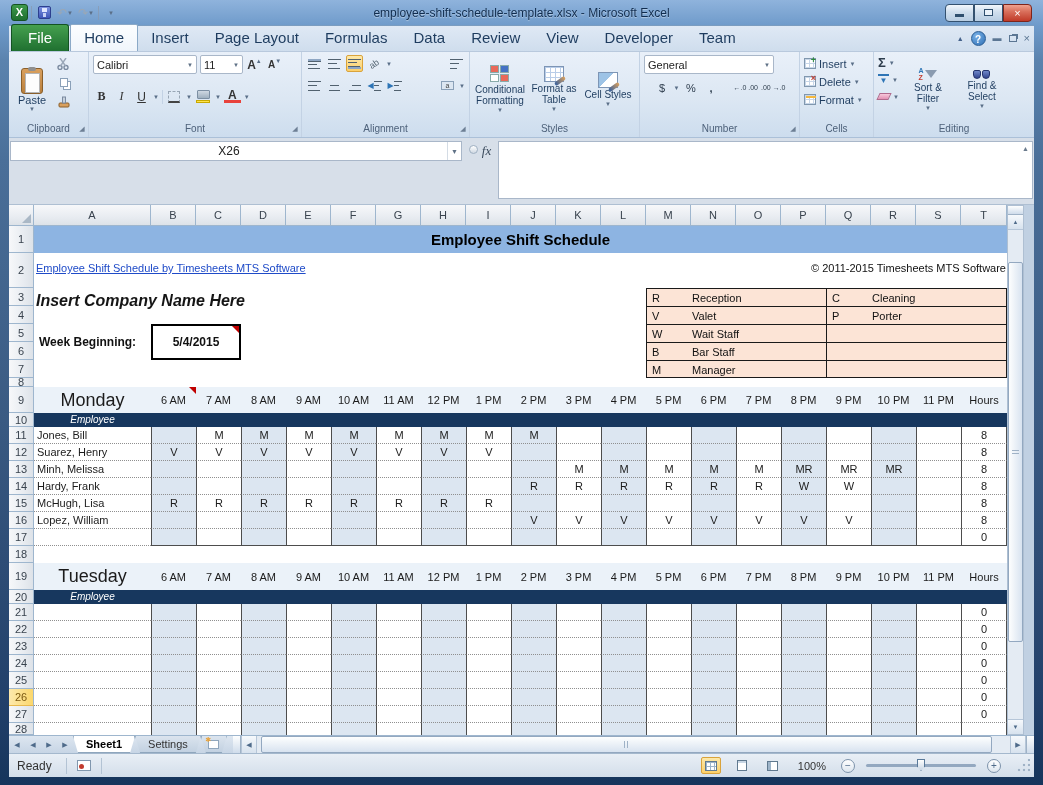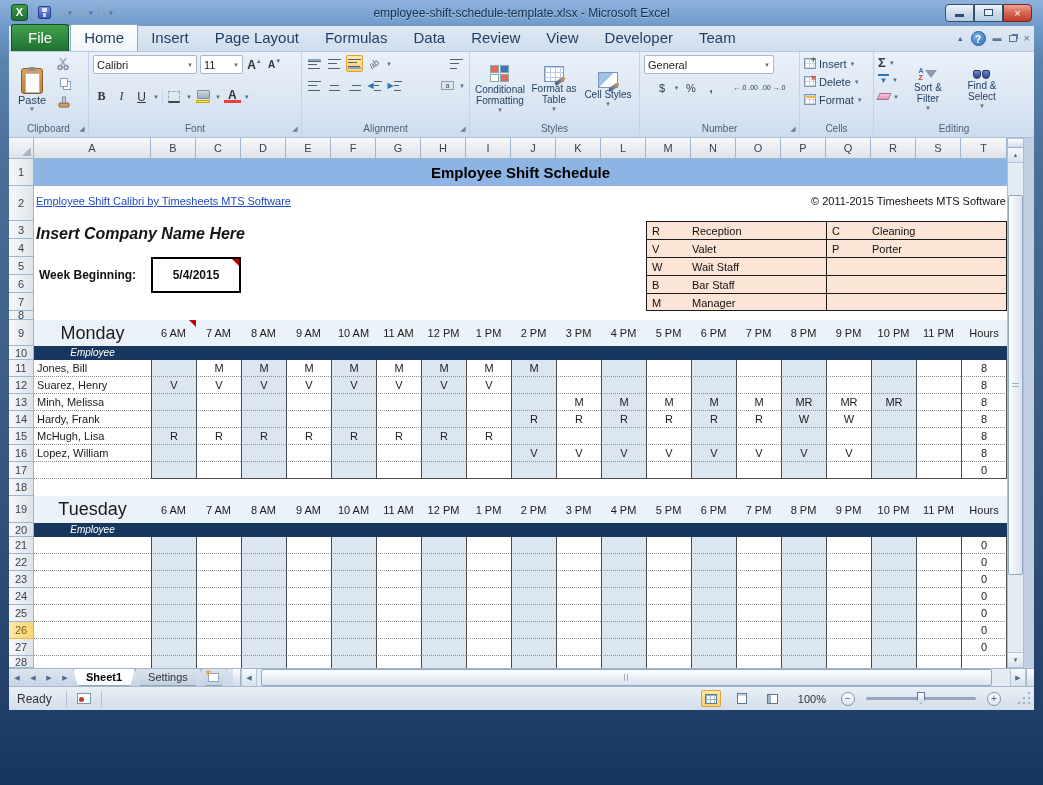--- a/index.html
+++ b/index.html
@@ -536,20 +536,35 @@
               <i></i>
             </span>
           <span class="cap">Find &amp; Select</span>
           <span class="tiny-arrow">▼</span>
         </div>
       </div>
       <div class="rg-label"><span>Editing</span></div>
     </div>
   </div>
 
+  <div class="formula-row">
+    <div class="nb-col">
+      <div class="namebox">
+        <span class="val">X26</span>
+        <span class="nb-drop">▼</span>
+      </div>
+    </div>
+    <div class="fx-zone">
+      <span class="fx-dot"></span>
+      <span class="fx">fx</span>
+    </div>
+    <div class="fb-input">
+      <span class="fb-collapse">▲</span>
+    </div>
+  </div>
 
   <div class="sheet-area">
     <div class="gridwrap">
       <div class="colhdrs" id="colhdrs">
           <div class="chcell corner" style="width: 25px;"></div>
           <div class="chcell" style="width: 117px;">A</div>
           <div class="chcell" style="width: 45px;">B</div>
           <div class="chcell" style="width: 45px;">C</div>
           <div class="chcell" style="width: 45px;">D</div>
           <div class="chcell" style="width: 45px;">E</div>
@@ -596,21 +611,21 @@
             <div class="rhcell" style="height: 17px;">23</div>
             <div class="rhcell" style="height: 17px;">24</div>
             <div class="rhcell" style="height: 17px;">25</div>
             <div class="rhcell active" style="height: 17px;">26</div>
             <div class="rhcell" style="height: 17px;">27</div>
             <div class="rhcell" style="height: 12px; text-align: center;">28</div>
           </div>
         <div class="content" id="content">
           <div class="banner">Employee Shift Schedule</div>
           <div class="linkrow">
-            <span class="hyperlink">Employee Shift Calibri by Timesheets MTS Software</span>
+            <span class="hyperlink">Employee Shift Schedule by Timesheets MTS Software</span>
             <span class="copyright">© 2011-2015 Timesheets MTS Software</span>
           </div>
           <div class="company">Insert Company Name Here</div>
           <div class="weeklabel">Week Beginning:</div>
           <div class="weekbox">
             <span>5/4/2015</span>
             <span class="note-tri"></span>
           </div>
           <div class="legend" id="legend">
               <div class="lgrow">

